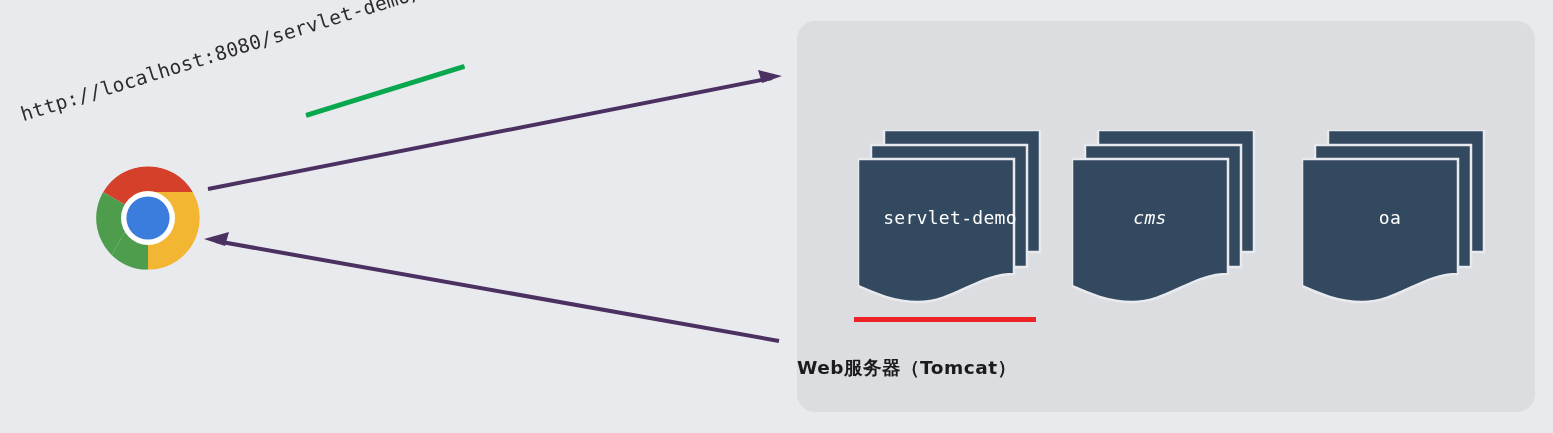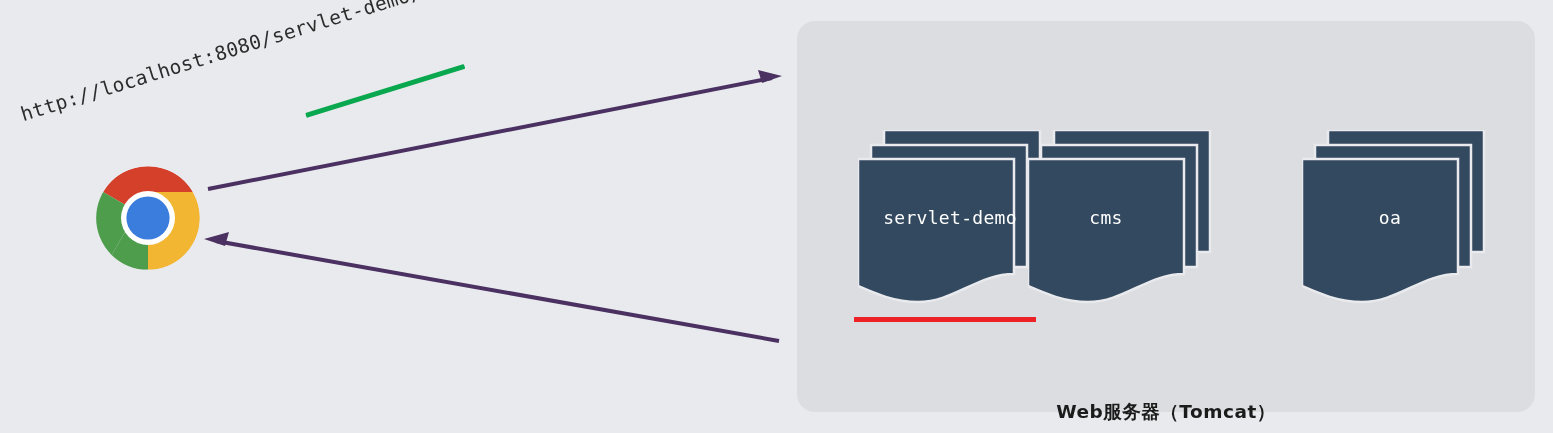--- a/index.html
+++ b/index.html
@@ -98,27 +98,25 @@
     width: 182px;
     height: 5px;
     background: #ec2227;
   }
 
   #server-caption {
     position: absolute;
     left: 797px;
     top: 355px;
     width: 738px;
-    text-align: center;
     font-family: "DejaVu Sans", "Liberation Sans", sans-serif;
     font-size: 18.5px;
     font-weight: bold;
     color: #1b1b1b;
     letter-spacing: 0.5px;
-    margin-top: 44px;
   }
 </style>
 </head>
 <body>
 
 <div id="stage">
 
   <div id="url-label">http://localhost:8080/servlet-demo/hello?name=Heima</div>
   <div id="url-underline"></div>
 
@@ -169,21 +167,21 @@
 
       <path d="M13 15 L169 15 L169 137 L13 137 Z" fill="#33495f"></path>
       <path d="M13 15 L169 15 L169 137 L13 137 Z" fill="none" stroke="#e9eaee" stroke-width="2.5"></path>
 
       <path d="M0 29 L156 29 L156 144 C120 144 96 172 60 172 C36 172 16 163 0 156 Z" fill="#33495f"></path>
       <path d="M0 29 L156 29 L156 144 C120 144 96 172 60 172 C36 172 16 163 0 156 Z" fill="none" stroke="#e9eaee" stroke-width="2.5"></path>
     </svg>
     <div class="app-label" style="left:0; top:77px; width:184px;">servlet-demo</div>
   </div>
 
-  <div class="app-stack" style="left:1028px; top:130px;">
+  <div class="app-stack" style="left:1072px; top:130px;font-style:italic;">
     <svg width="195" height="175" viewBox="0 0 195 175">
       <path d="M26 0 L182 0 L182 122 L26 122 Z" fill="#33495f"></path>
       <path d="M26 0 L182 0 L182 122 L26 122 Z" fill="none" stroke="#e9eaee" stroke-width="2.5"></path>
       <path d="M13 15 L169 15 L169 137 L13 137 Z" fill="#33495f"></path>
       <path d="M13 15 L169 15 L169 137 L13 137 Z" fill="none" stroke="#e9eaee" stroke-width="2.5"></path>
       <path d="M0 29 L156 29 L156 144 C120 144 96 172 60 172 C36 172 16 163 0 156 Z" fill="#33495f"></path>
       <path d="M0 29 L156 29 L156 144 C120 144 96 172 60 172 C36 172 16 163 0 156 Z" fill="none" stroke="#e9eaee" stroke-width="2.5"></path>
     </svg>
     <div class="app-label" style="left:0; top:77px; width:156px;">cms</div>
   </div>

